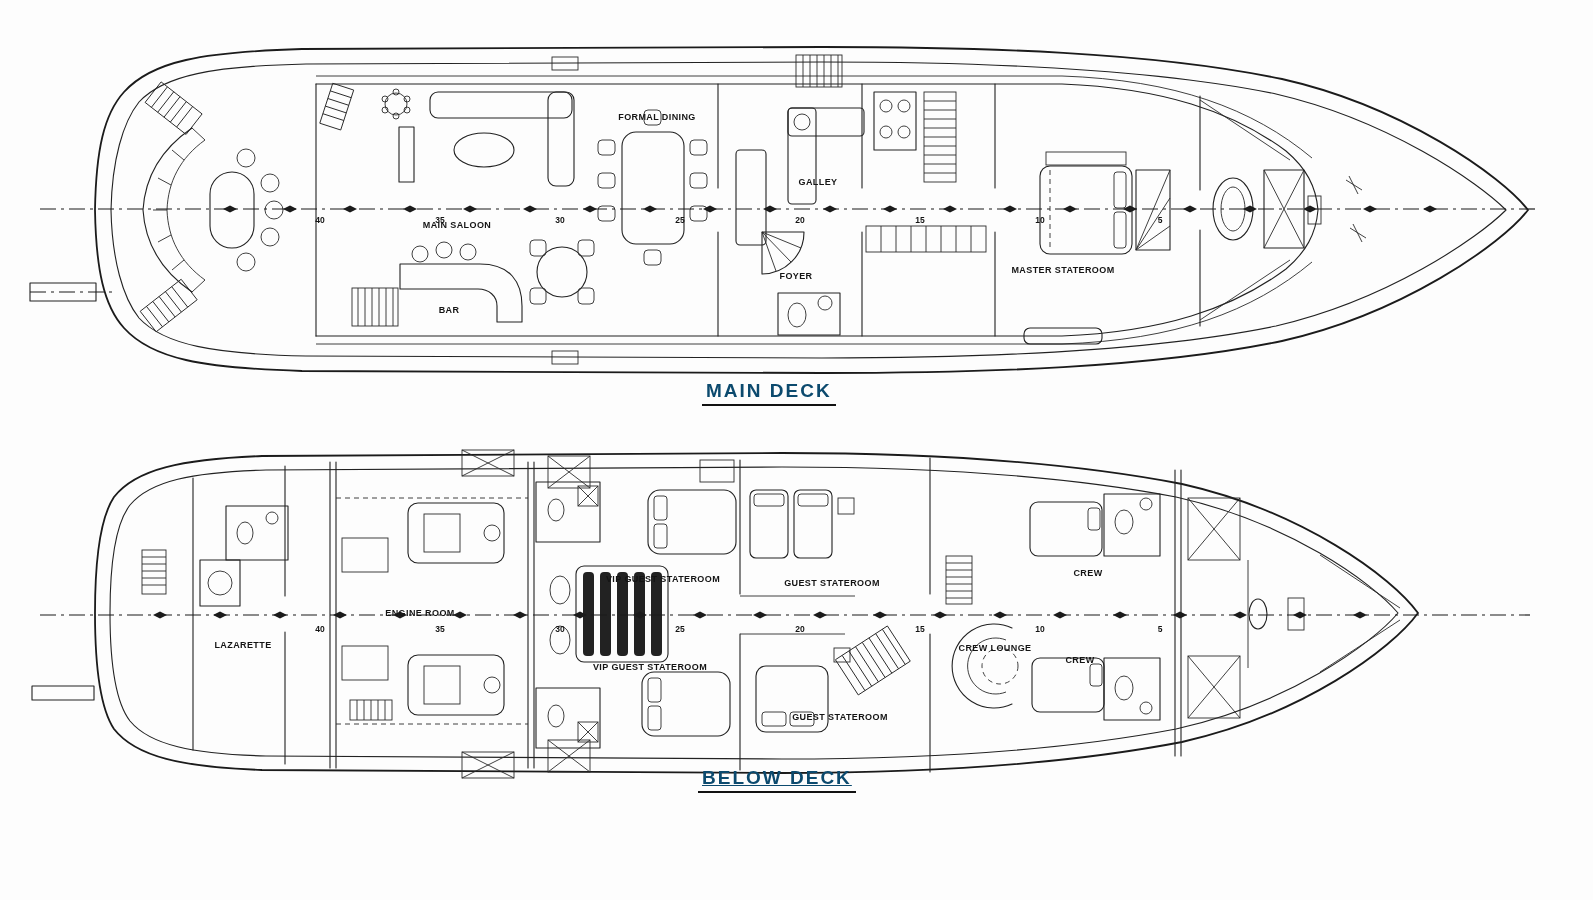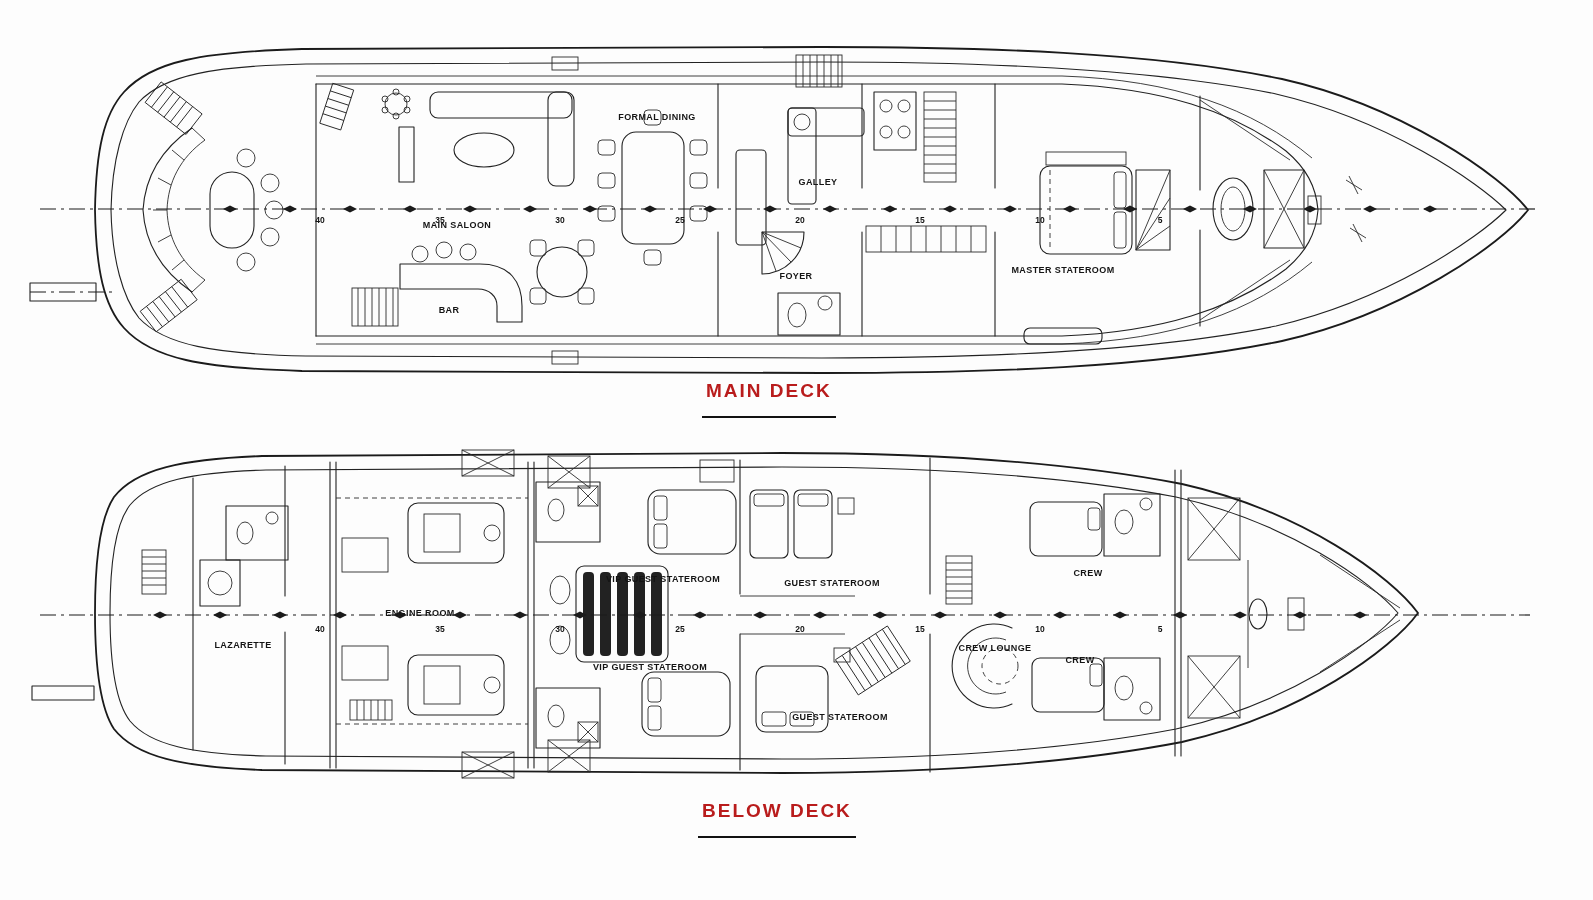--- a/index.html
+++ b/index.html
@@ -10,25 +10,25 @@
   .hull{stroke:#1b1b1b;fill:none;stroke-width:1.8;}
   .thin{stroke:#2a2a2a;fill:none;stroke-width:0.9;}
   .cl{stroke:#1b1b1b;fill:none;stroke-width:1.2;stroke-dasharray:16 5 3 5;}
   .dashed{stroke-dasharray:5 4;}
   .tick{fill:#1b1b1b;stroke:none;}
   .ink{fill:#222;stroke:none;}
   .plan-label{fill:#141414;font-size:9px;font-weight:bold;letter-spacing:.4px;text-anchor:middle;
               font-family:"Liberation Sans",sans-serif;}
   .station-label{fill:#141414;font-size:8.5px;font-weight:bold;text-anchor:middle;
               font-family:"Liberation Sans",sans-serif;}
-  .deck-caption{position:absolute;font-size:19px;font-weight:bold;letter-spacing:2px;color:#b91c1c;
-        border-bottom:2.5px solid #121212;padding:0 4px 14px 4px;
+  .deck-caption{position:absolute;font-size:19px;font-weight:bold;letter-spacing:2px;color:#0c4a6e;
+        border-bottom:2.5px solid #121212;padding:0 4px 2px 4px;
         font-family:"Liberation Sans",sans-serif;}
   .caption-main{left:702px;top:380px;}
-  .caption-below{left:698px;top:800px;}
+  .caption-below{left:698px;top:767px;text-decoration:underline;}
 </style>
 </head>
 <body>
 
 <div class="sheet">
 
 <svg width="1593" height="900" viewBox="0 0 1593 900">
 
   <g>
 

